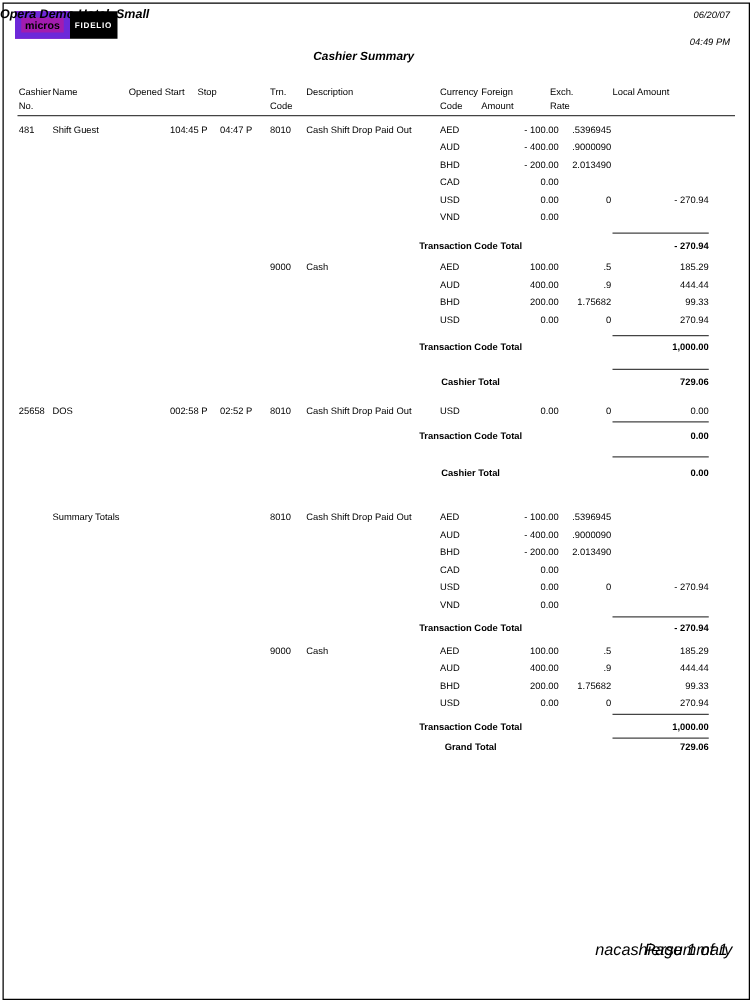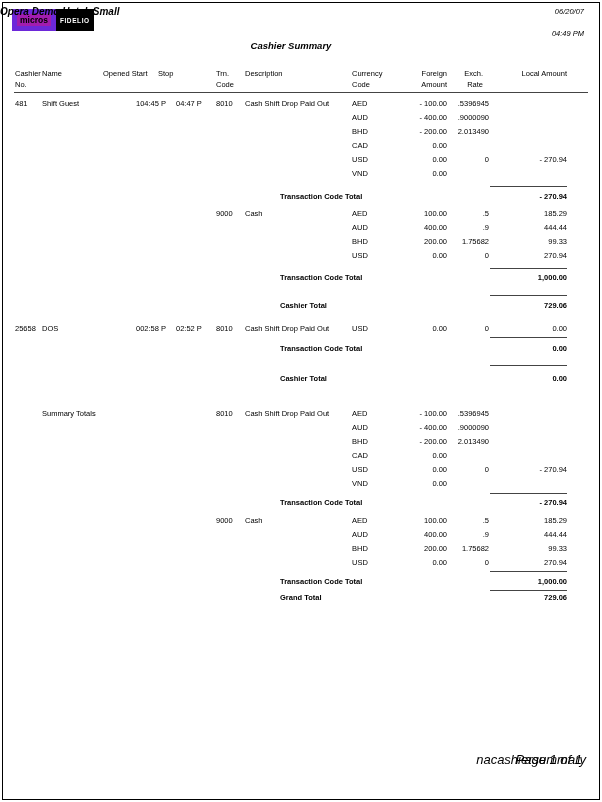--- a/index.html
+++ b/index.html
@@ -10,36 +10,36 @@
   .page-border{position:absolute;left:2px;top:2px;width:596px;height:796px;border:1px solid #000;pointer-events:none}
   
   .logo{position:absolute;left:12px;top:9px;display:flex;align-items:stretch}
   .logo-micros{border:5px solid #6d28d9;background:#a21caf;color:#000;font-weight:bold;font-size:8.5px;padding:1px 3px;display:flex;align-items:center}
   .logo-fidelio{background:#000;color:#fff;font-weight:bold;font-size:6.5px;letter-spacing:.6px;padding:1px 4px;display:flex;align-items:center}
   .hotel-title{position:absolute;left:0;right:20px;top:6px;font-size:10px;font-weight:bold;font-style:italic}
   .report-title{position:absolute;left:0;right:20px;top:40px;text-align:center;font-size:9.5px;font-weight:bold;font-style:italic}
   .meta{position:absolute;right:18px;font-size:7.5px;font-style:italic;text-align:right}
   
   .hd{position:absolute;font-size:7.5px;white-space:nowrap}
-  .r{text-align:right}
+  .r{text-align:left}
   .rule{position:absolute;height:0;border-top:1px solid #444}
   
   .row{position:absolute;left:0;width:602px;height:12px;font-size:7.5px}
   .row span{position:absolute;top:0;white-space:nowrap}
   .c-no{left:15px}
   .c-name{left:42px}
   .c-open{left:96px;width:70px;text-align:right}
   .c-stop{left:176px}
   .c-trn{left:216px}
   .c-desc{left:245px}
   .c-cur{left:352px}
   .c-for{left:385px;width:62px;text-align:right}
   .c-rate{left:445px;width:44px;text-align:right}
   .c-loc{left:490px;width:77px;text-align:right}
-  .t-label{left:280px;width:193px;text-align:left;font-weight:bold}
+  .t-label{left:280px;width:193px;text-align:center;font-weight:bold}
   .t-val{left:490px;width:77px;text-align:right;font-weight:bold}
   .b{font-weight:normal}
   .hline{position:absolute;left:490px;width:77px;height:0;border-top:1px solid #444}
   
   .footer-page{position:absolute;left:0;right:20px;top:752px;text-align:right;font-size:13px;font-style:italic}
   .footer-name{position:absolute;right:16px;top:752px;font-size:13px;font-style:italic;text-align:center}
 </style>
 </head>
 <body>
 

